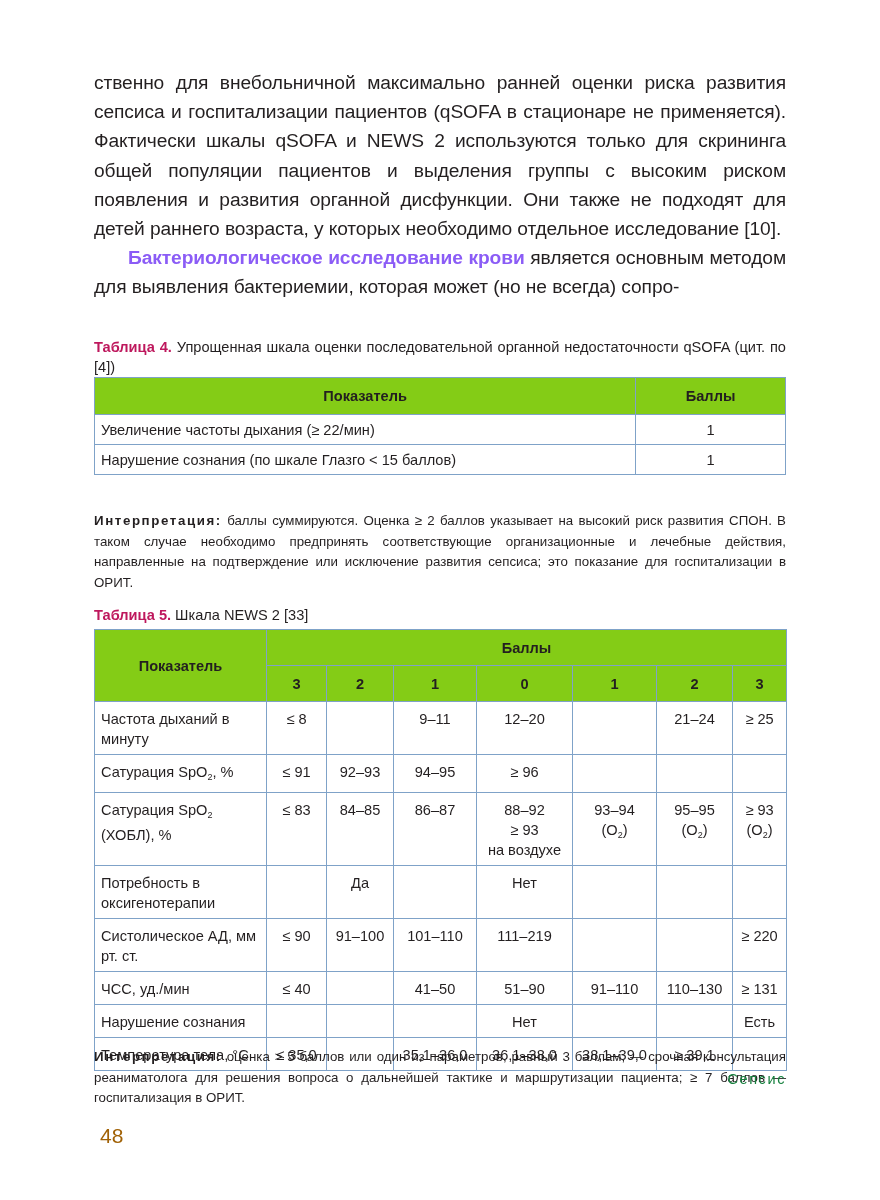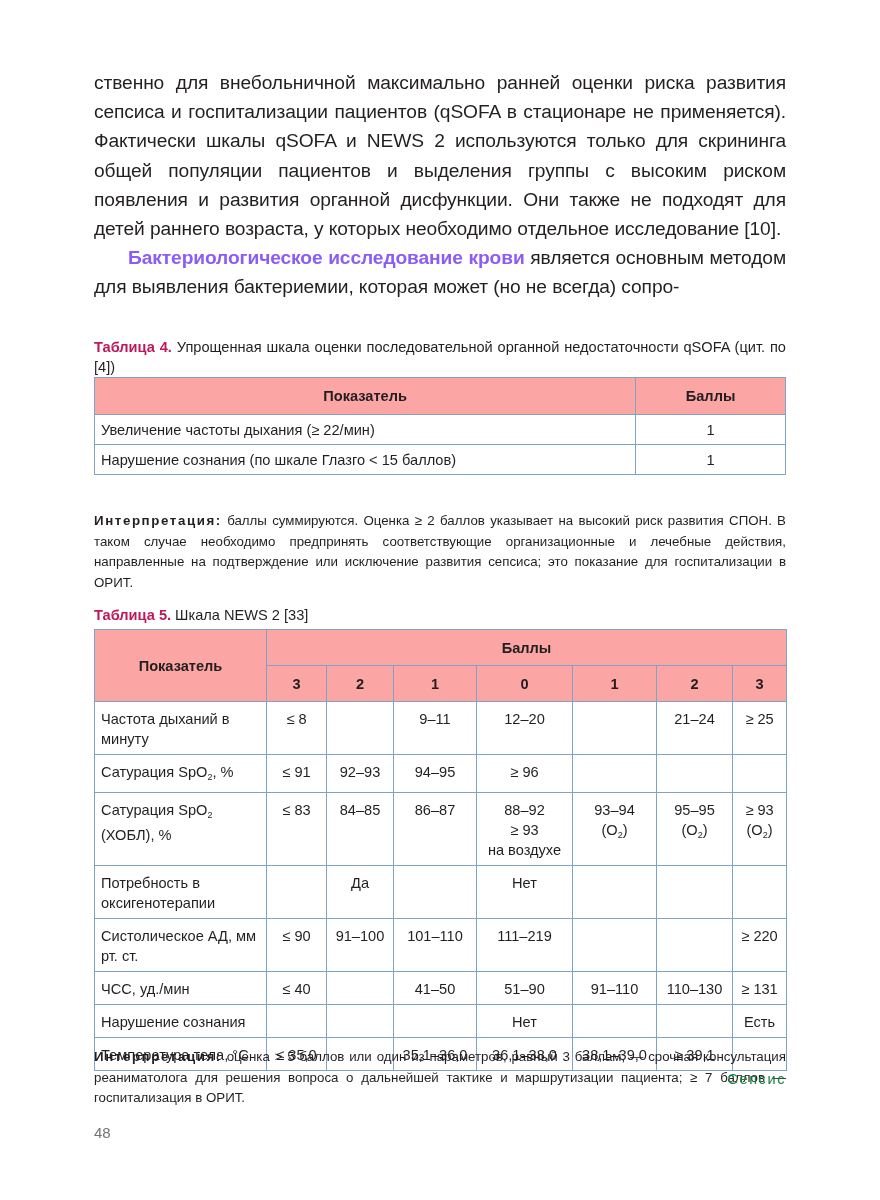--- a/index.html
+++ b/index.html
@@ -9,33 +9,33 @@
                font-family:"Liberation Sans", sans-serif; font-size:19.2px; line-height:29.2px;
                text-align:justify; letter-spacing:-0.1px; }
   .body-text p { margin:0; }
   .body-text .indent { text-indent:34px; }
   .accent { color:#8b5cf6; font-weight:bold; }
   .caption { position:absolute; left:94px; width:692px; font-size:14.6px; line-height:20px;
              text-align:justify; }
   .caption .lbl { color:#be185d; font-weight:bold; }
   table { position:absolute; left:94px; border-collapse:collapse; font-size:14.6px; }
   td, th { border:1px solid #7fa2c8; padding:0 6px; }
-  th { background:#fca5a5; font-weight:bold; }
+  th { background:#84cc16; font-weight:bold; }
   .t4 { top:377px; width:692px; }
   .t4 th { height:36px; }
   .t4 td { height:29px; }
   .t4 td.c { text-align:center; }
   .t5 { top:629px; width:692px; table-layout:fixed; }
   .t5 th { height:35px; text-align:center; }
   .t5 td { vertical-align:top; padding-top:7px; padding-bottom:5px; line-height:20px; }
   .t5 td.v { text-align:center; padding-left:2px; padding-right:2px; }
   .note { position:absolute; left:94px; width:692px; font-size:13.3px; line-height:20.5px;
           text-align:justify; }
   .note .lead { letter-spacing:1.6px;font-weight:bold; }
-  .page-num { position:absolute; left:94px; top:1124px; font-size:15px; color:#737373; }
+  .page-num { position:absolute; left:100px; top:1124px; font-size:21px; color:#a16207; }
   .running { position:absolute; right:94px; top:1071px; font-size:14.5px; color:#15803d; letter-spacing:1.6px; }
   sub { font-size:9px; vertical-align:-3px; }
 </style>
 </head>
 <body>
 
 <div class="body-text">
   <p>ственно для внебольничной максимально ранней оценки риска развития сепсиса и госпитализации пациентов (qSOFA в стационаре не применяется). Фактически шкалы qSOFA и NEWS 2 используются только для скрининга общей популяции пациентов и выделения группы с высоким риском появления и развития органной дисфункции. Они также не подходят для детей раннего возраста, у которых необходимо отдельное исследование [10].</p>
   <p class="indent"><span class="accent">Бактериологическое исследование крови</span><span> является основным методом для выявления бактериемии, которая может (но не всегда) сопро-</span></p>
 </div>

